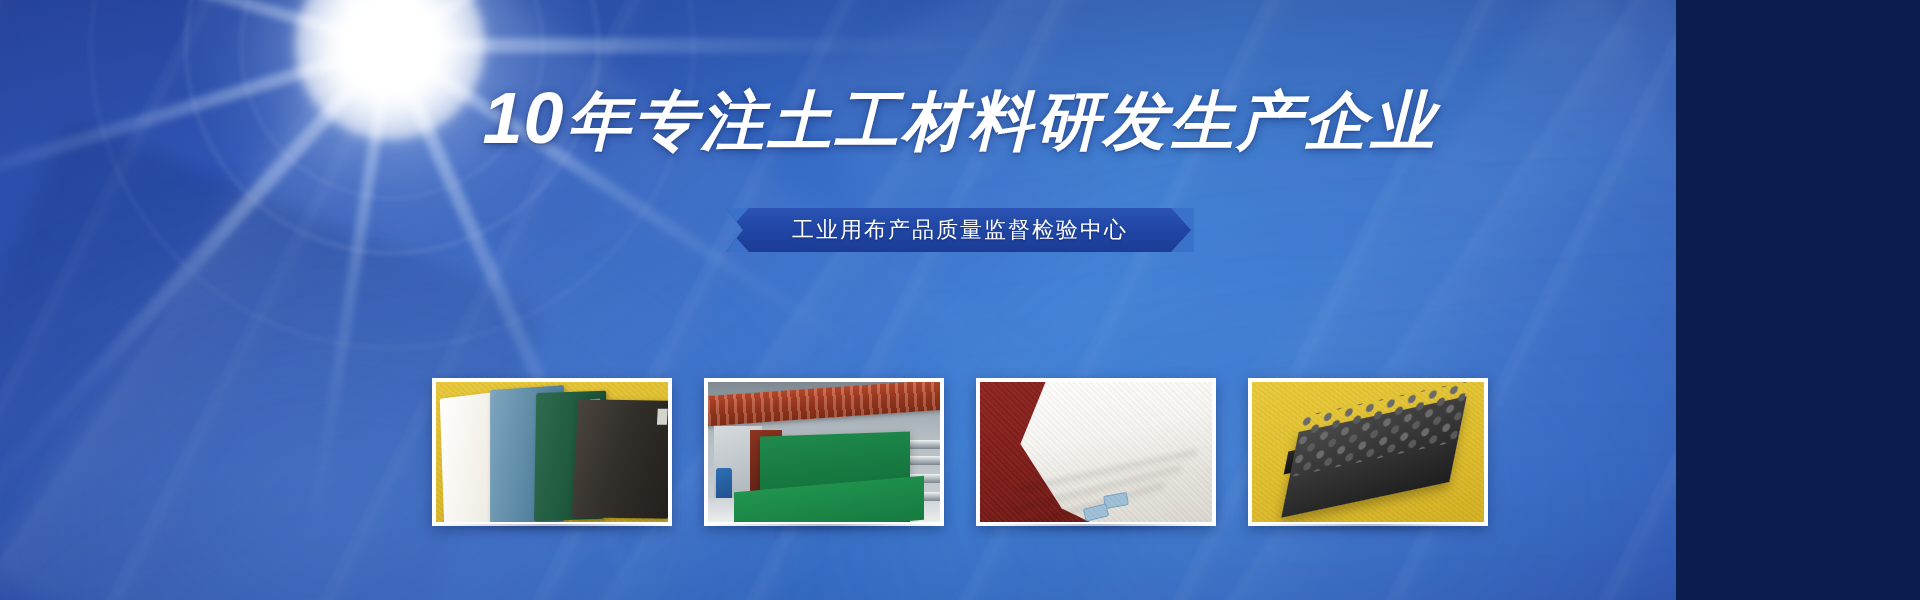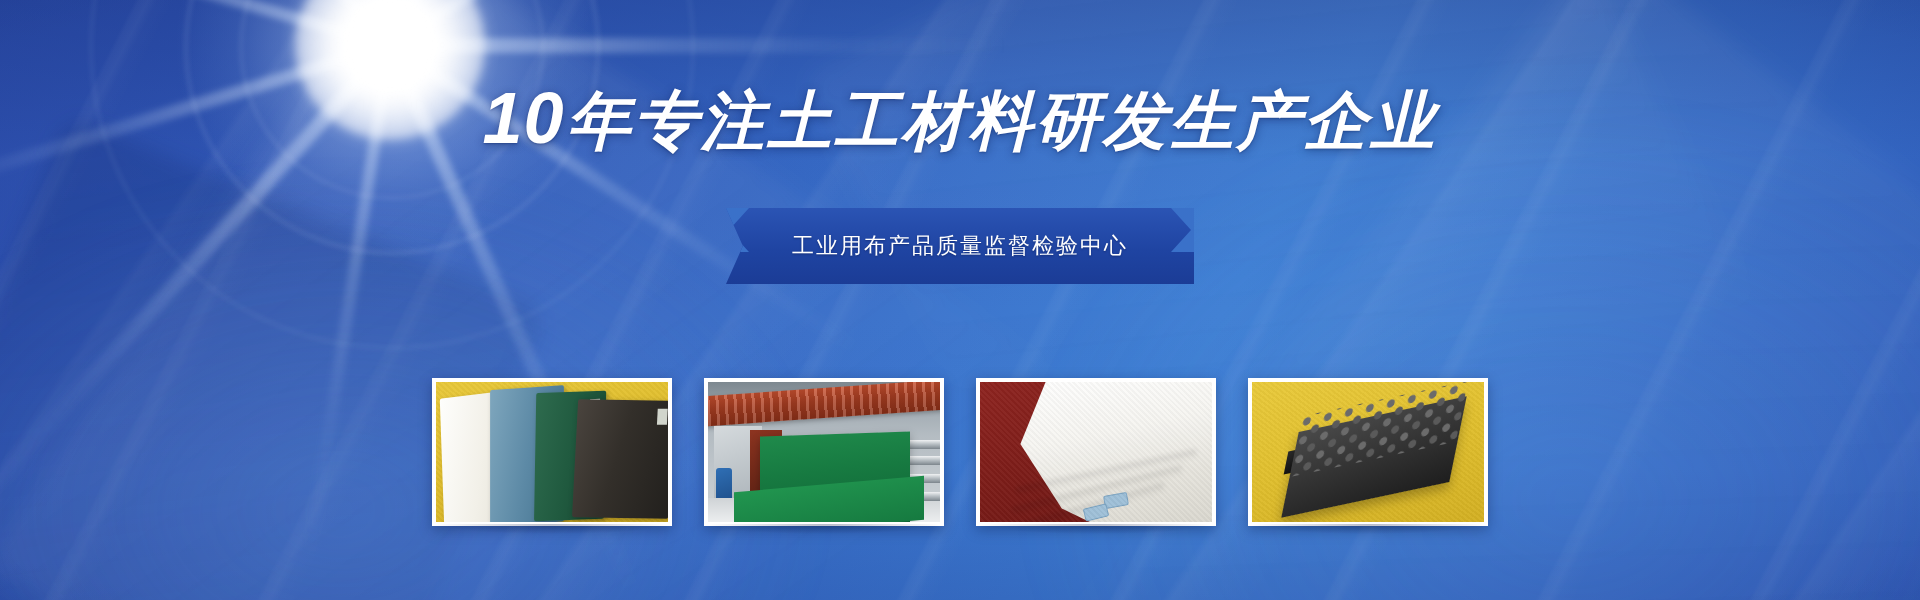--- a/index.html
+++ b/index.html
@@ -7,21 +7,21 @@
     padding: 0;
     background: #0b1d4d;
   }
   body {
     font-family: "Liberation Sans", "DejaVu Sans", sans-serif;
   }
 
   
   .banner {
     position: relative;
-    width: 1920px;
+    width: 1676px;
     height: 600px;
     overflow: hidden;
     background: #2d57b8;
   }
 
   
   .bg-base {
     position: absolute;
     inset: 0;
     background:
@@ -225,21 +225,21 @@
   .ribbon-wrap {
     position: absolute;
     top: 208px;
     left: 0; right: 0;
     display: flex;
     justify-content: center;
   }
   .ribbon {
     position: relative;
     height: 44px;
-    padding: 16px 66px;
+    padding: 0 66px;
     display: flex;
     align-items: center;
     justify-content: flex-start;
     background: linear-gradient(to bottom, #2b54b4 0%, #1f44a2 55%, #1b3c96 100%);
     box-shadow: 0 2px 6px rgba(10,30,90,0.30);
     clip-path: polygon(
       0 0,
       100% 0,
       100% 100%,
       0 100%,

